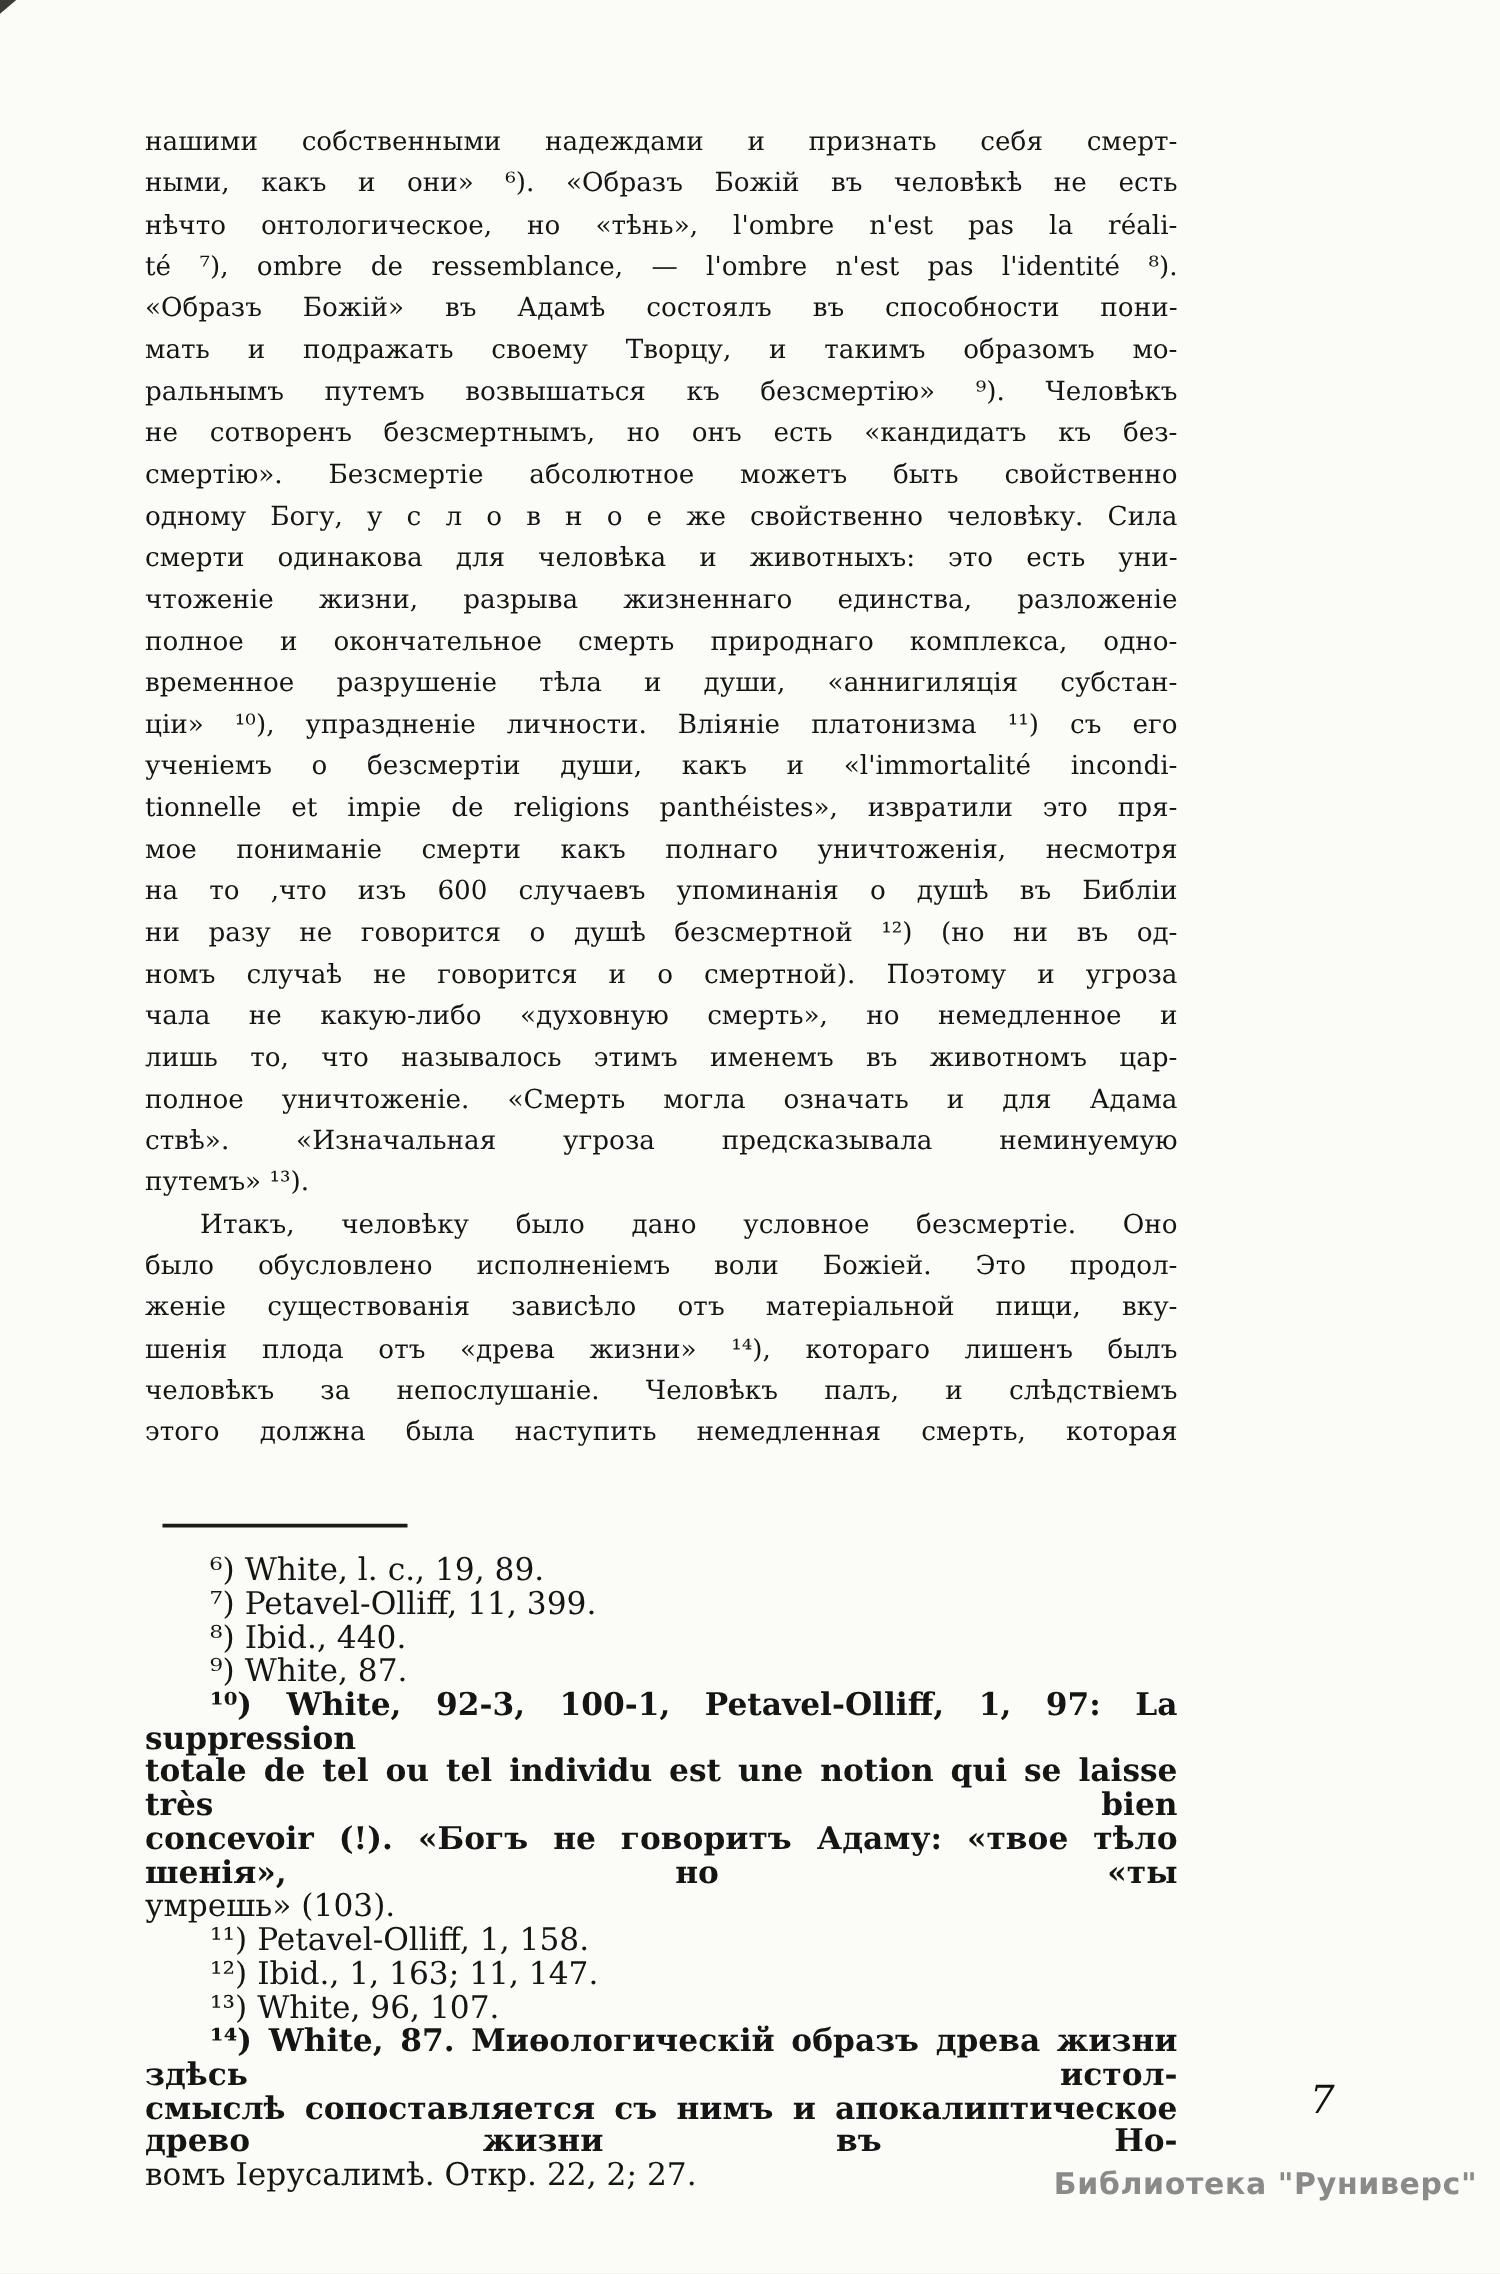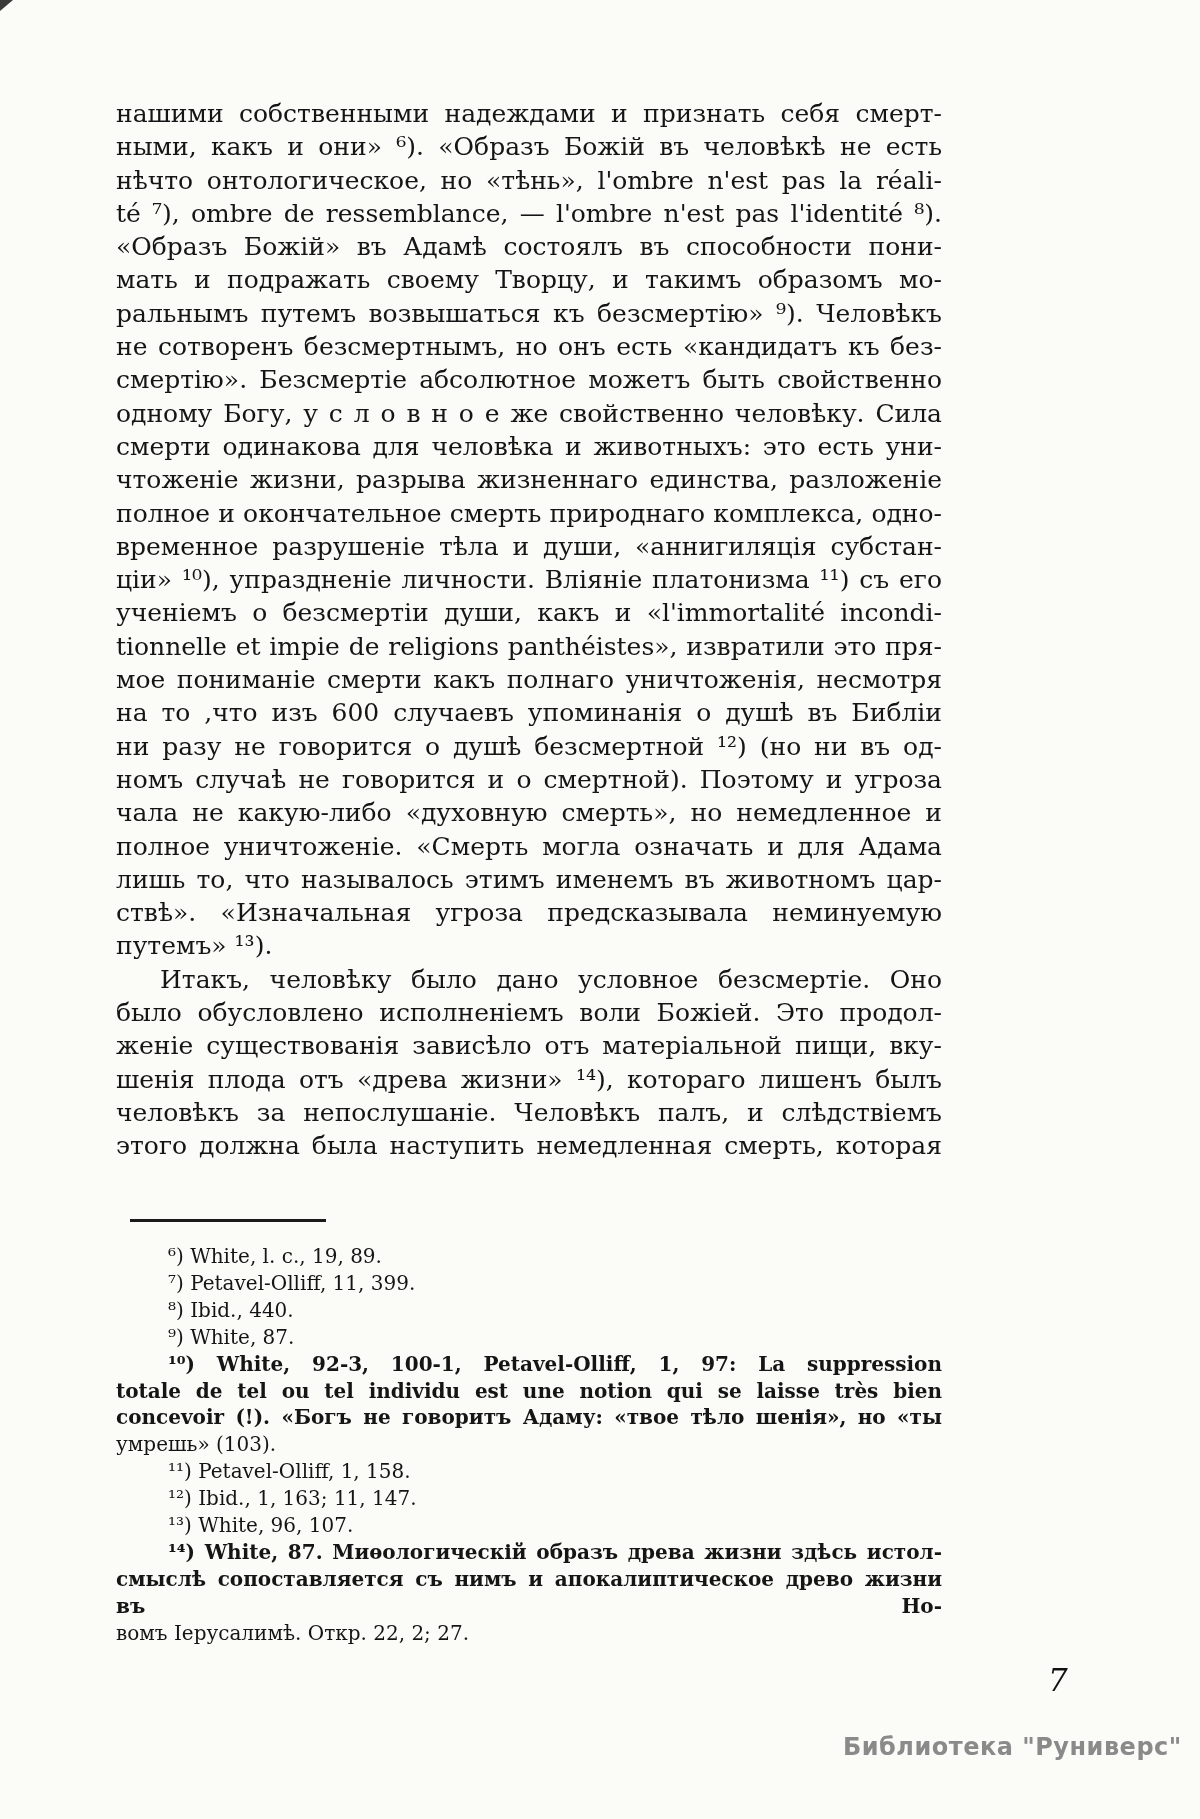--- a/index.html
+++ b/index.html
@@ -13,32 +13,32 @@
     overflow:hidden;
   }
   .corner-artifact {
     position:absolute; left:0; top:0;
     width:0; height:0;
     border-top:11px solid #3a3a38;
     border-right:13px solid transparent;
   }
   .bodytext {
     position:absolute; left:116px; top:97px; width:826px;
-    font-size:25px; line-height:33.3px;
+    font-size:21px; line-height:33.3px;
   }
   .ln { min-height:33.3px; }
   .ln.j { text-align:justify; text-align-last:justify; text-justify:inter-word; }
   .ln.ind { text-indent:44px; }
   .fnsep {
     position:absolute; left:130px; top:1219px;
     width:196px; height:3px; background:#1a1a18;
   }
   .fnblock {
     position:absolute; left:116px; top:1243px; width:826px;
-    font-size:20px; line-height:26.9px;
+    font-size:25px; line-height:26.9px;
   }
   .fn { min-height:26.9px; }
   .fn.j { text-align:justify; text-align-last:justify; text-justify:inter-word;font-weight:bold; }
   .fn.find { text-indent:52px; }
   .pageno {
     position:absolute; left:1048px; top:1662px;
     font-size:31px; font-style:italic; color:#111;
   }
   .wm {
     position:absolute; left:843px; top:1733px;
@@ -70,22 +70,22 @@
     <div class="ln j">полное и окончательное смерть природнаго комплекса, одно-</div>
     <div class="ln j">временное разрушеніе тѣла и души, «аннигиляція субстан-</div>
     <div class="ln j">ціи» ¹⁰), упраздненіе личности. Вліяніе платонизма ¹¹) съ его</div>
     <div class="ln j">ученіемъ о безсмертіи души, какъ и «l'immortalité incondi-</div>
     <div class="ln j">tionnelle et impie de religions panthéistes», извратили это пря-</div>
     <div class="ln j">мое пониманіе смерти какъ полнаго уничтоженія, несмотря</div>
     <div class="ln j">на то ,что изъ 600 случаевъ упоминанія о душѣ въ Библіи</div>
     <div class="ln j">ни разу не говорится о душѣ безсмертной ¹²) (но ни въ од-</div>
     <div class="ln j">номъ случаѣ не говорится и о смертной). Поэтому и угроза</div>
     <div class="ln j">чала не какую-либо «духовную смерть», но немедленное и</div>
+    <div class="ln j">лишь то, что называлось этимъ именемъ въ животномъ цар-</div>
     <div class="ln j">полное уничтоженіе. «Смерть могла означать и для Адама</div>
-    <div class="ln j">лишь то, что называлось этимъ именемъ въ животномъ цар-</div>
     <div class="ln j">ствѣ». «Изначальная угроза предсказывала неминуемую</div>
     <div class="ln">путемъ» ¹³).</div>
     <div class="ln ind j">Итакъ, человѣку было дано условное безсмертіе. Оно</div>
     <div class="ln j">было обусловлено исполненіемъ воли Божіей. Это продол-</div>
     <div class="ln j">женіе существованія зависѣло отъ матеріальной пищи, вку-</div>
     <div class="ln j">шенія плода отъ «древа жизни» ¹⁴), котораго лишенъ былъ</div>
     <div class="ln j">человѣкъ за непослушаніе. Человѣкъ палъ, и слѣдствіемъ</div>
     <div class="ln j">этого должна была наступить немедленная смерть, которая</div>
   </div>
 

